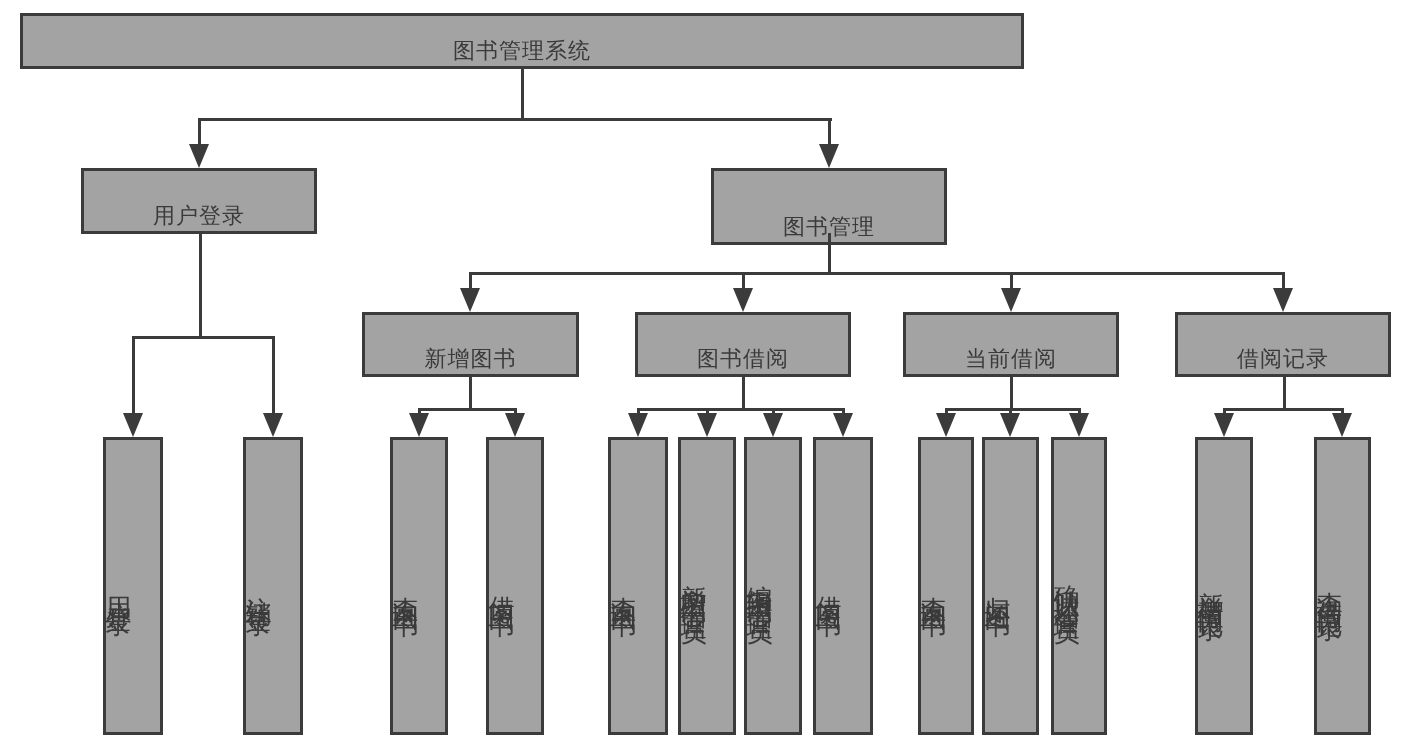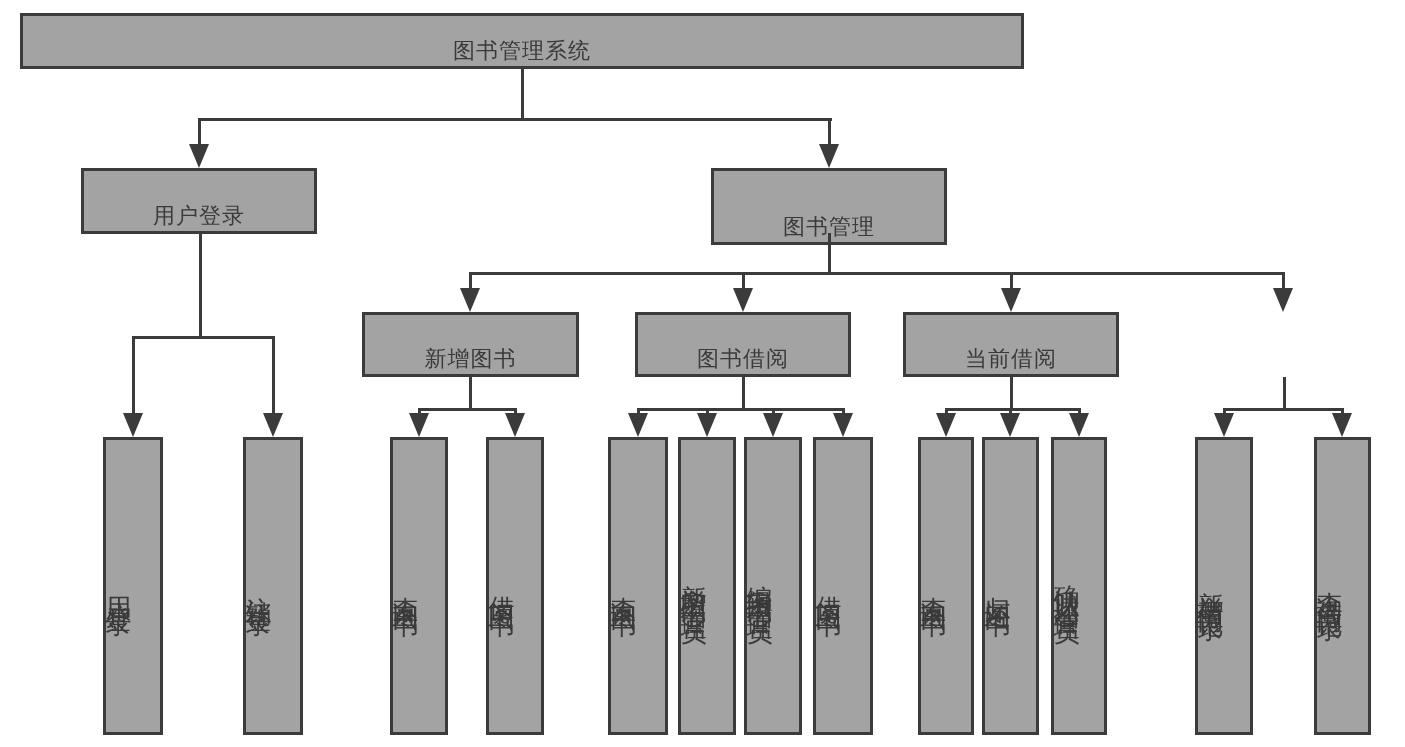--- a/index.html
+++ b/index.html
@@ -170,20 +170,23 @@
 
   <div class="box box-h" id="n-new-book-rec">
     <span>新增图书</span>
   </div>
   <div class="box box-h" id="n-cur-borrow">
     <span>当前借阅</span>
   </div>
   <div class="box box-h" id="n-book-borrow">
     <span>图书借阅</span>
   </div>
+  <div class="box box-h" id="n-borrow-rec">
+    <span>借阅记录</span>
+  </div>
 
   <div class="box box-v leaf" id="n-login">
     <span>用户登录</span>
   </div>
   <div class="box box-v leaf" id="n-logout">
     <span>注销登录</span>
   </div>
   <div class="box box-v leaf" id="n-rec-query">
     <span>查询图书</span>
   </div>

